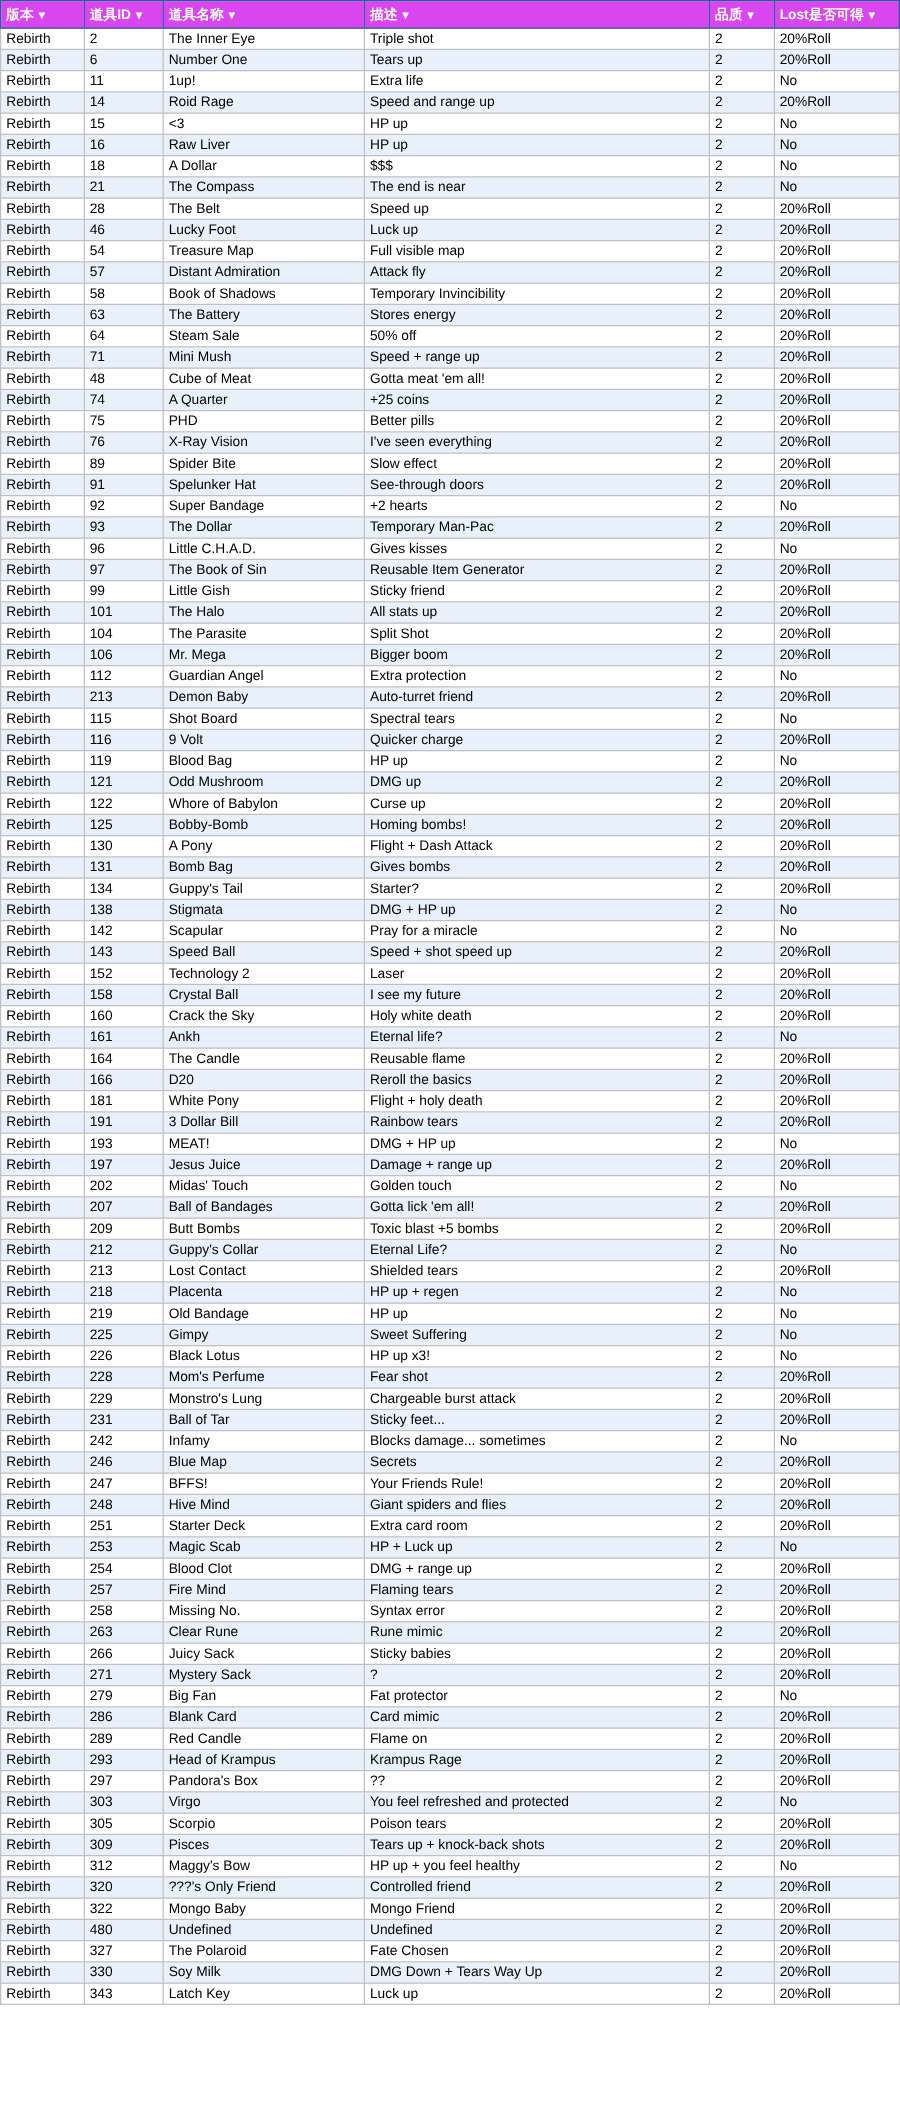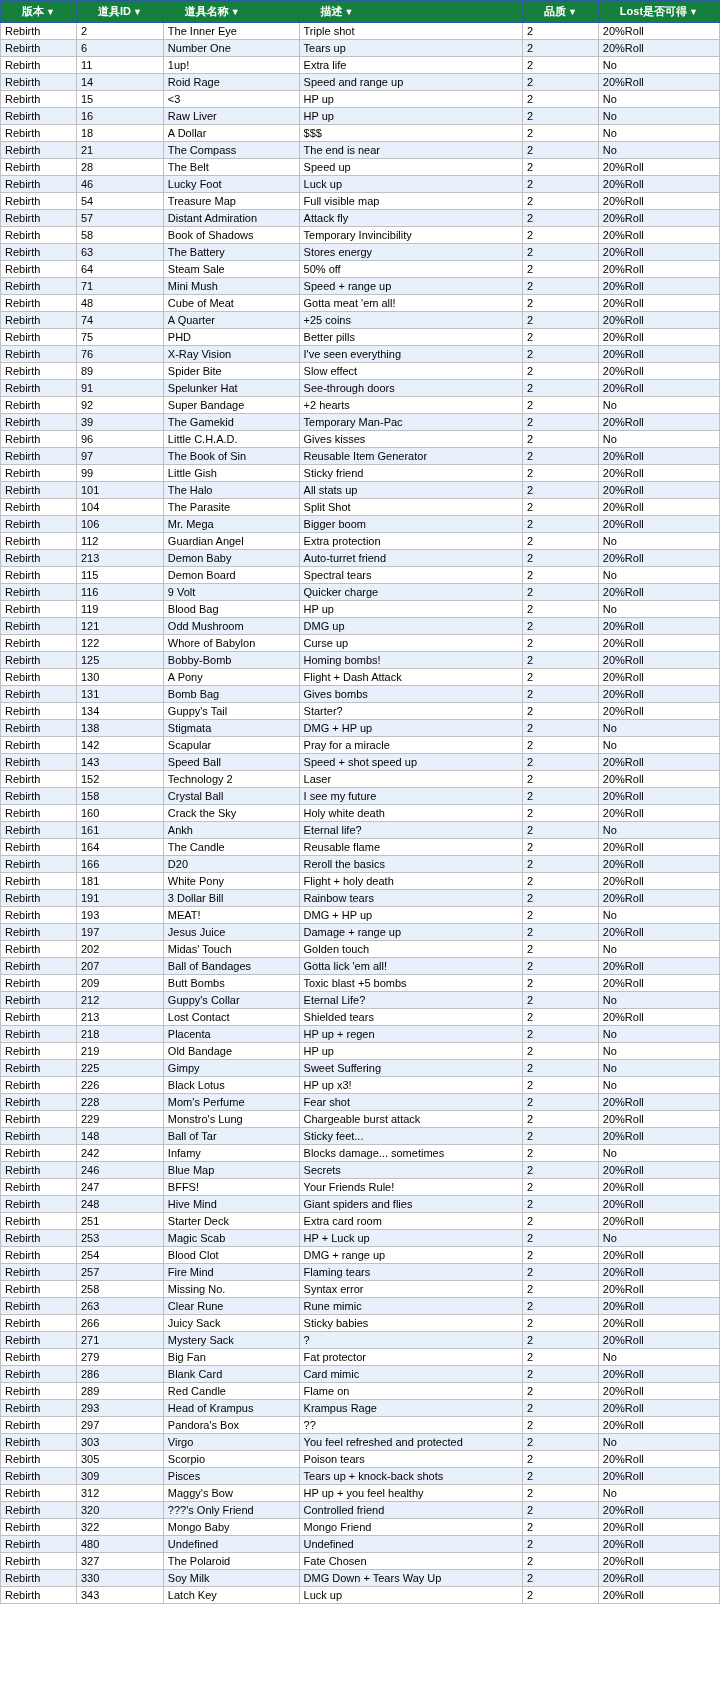--- a/index.html
+++ b/index.html
@@ -7,24 +7,24 @@
       font-family: Arial, sans-serif;
       font-size: 11px;
       background: #fff;
       width: 720px;
     }
     table {
       width: 100%;
       border-collapse: collapse;
     }
     th {
-      background: #15803d;
+      background: #d946ef;
       color: #fff;
       border: 1px solid #2a5a9f;
-      padding: 3px 21px;
+      padding: 3px 4px;
       text-align: left;
       font-weight: bold;
       font-size: 11px;
       white-space: nowrap;
     }
     th .sort-icon {
       display: inline-block;
       margin-left: 2px;
       font-size: 9px;
     }
@@ -240,22 +240,22 @@
       <tr>
         <td class="col-version">Rebirth</td>
         <td class="col-id">92</td>
         <td class="col-name">Super Bandage</td>
         <td class="col-desc">+2 hearts</td>
         <td class="col-quality">2</td>
         <td class="col-lost">No</td>
       </tr>
       <tr>
         <td class="col-version">Rebirth</td>
-        <td class="col-id">39</td>
-        <td class="col-name">The Gamekid</td>
+        <td class="col-id">93</td>
+        <td class="col-name">The Dollar</td>
         <td class="col-desc">Temporary Man-Pac</td>
         <td class="col-quality">2</td>
         <td class="col-lost">20%Roll</td>
       </tr>
       <tr>
         <td class="col-version">Rebirth</td>
         <td class="col-id">96</td>
         <td class="col-name">Little C.H.A.D.</td>
         <td class="col-desc">Gives kisses</td>
         <td class="col-quality">2</td>
@@ -313,21 +313,21 @@
         <td class="col-version">Rebirth</td>
         <td class="col-id">213</td>
         <td class="col-name">Demon Baby</td>
         <td class="col-desc">Auto-turret friend</td>
         <td class="col-quality">2</td>
         <td class="col-lost">20%Roll</td>
       </tr>
       <tr>
         <td class="col-version">Rebirth</td>
         <td class="col-id">115</td>
-        <td class="col-name">Demon Board</td>
+        <td class="col-name">Shot Board</td>
         <td class="col-desc">Spectral tears</td>
         <td class="col-quality">2</td>
         <td class="col-lost">No</td>
       </tr>
       <tr>
         <td class="col-version">Rebirth</td>
         <td class="col-id">116</td>
         <td class="col-name">9 Volt</td>
         <td class="col-desc">Quicker charge</td>
         <td class="col-quality">2</td>
@@ -576,21 +576,21 @@
       <tr>
         <td class="col-version">Rebirth</td>
         <td class="col-id">229</td>
         <td class="col-name">Monstro's Lung</td>
         <td class="col-desc">Chargeable burst attack</td>
         <td class="col-quality">2</td>
         <td class="col-lost">20%Roll</td>
       </tr>
       <tr>
         <td class="col-version">Rebirth</td>
-        <td class="col-id">148</td>
+        <td class="col-id">231</td>
         <td class="col-name">Ball of Tar</td>
         <td class="col-desc">Sticky feet...</td>
         <td class="col-quality">2</td>
         <td class="col-lost">20%Roll</td>
       </tr>
       <tr>
         <td class="col-version">Rebirth</td>
         <td class="col-id">242</td>
         <td class="col-name">Infamy</td>
         <td class="col-desc">Blocks damage... sometimes</td>

